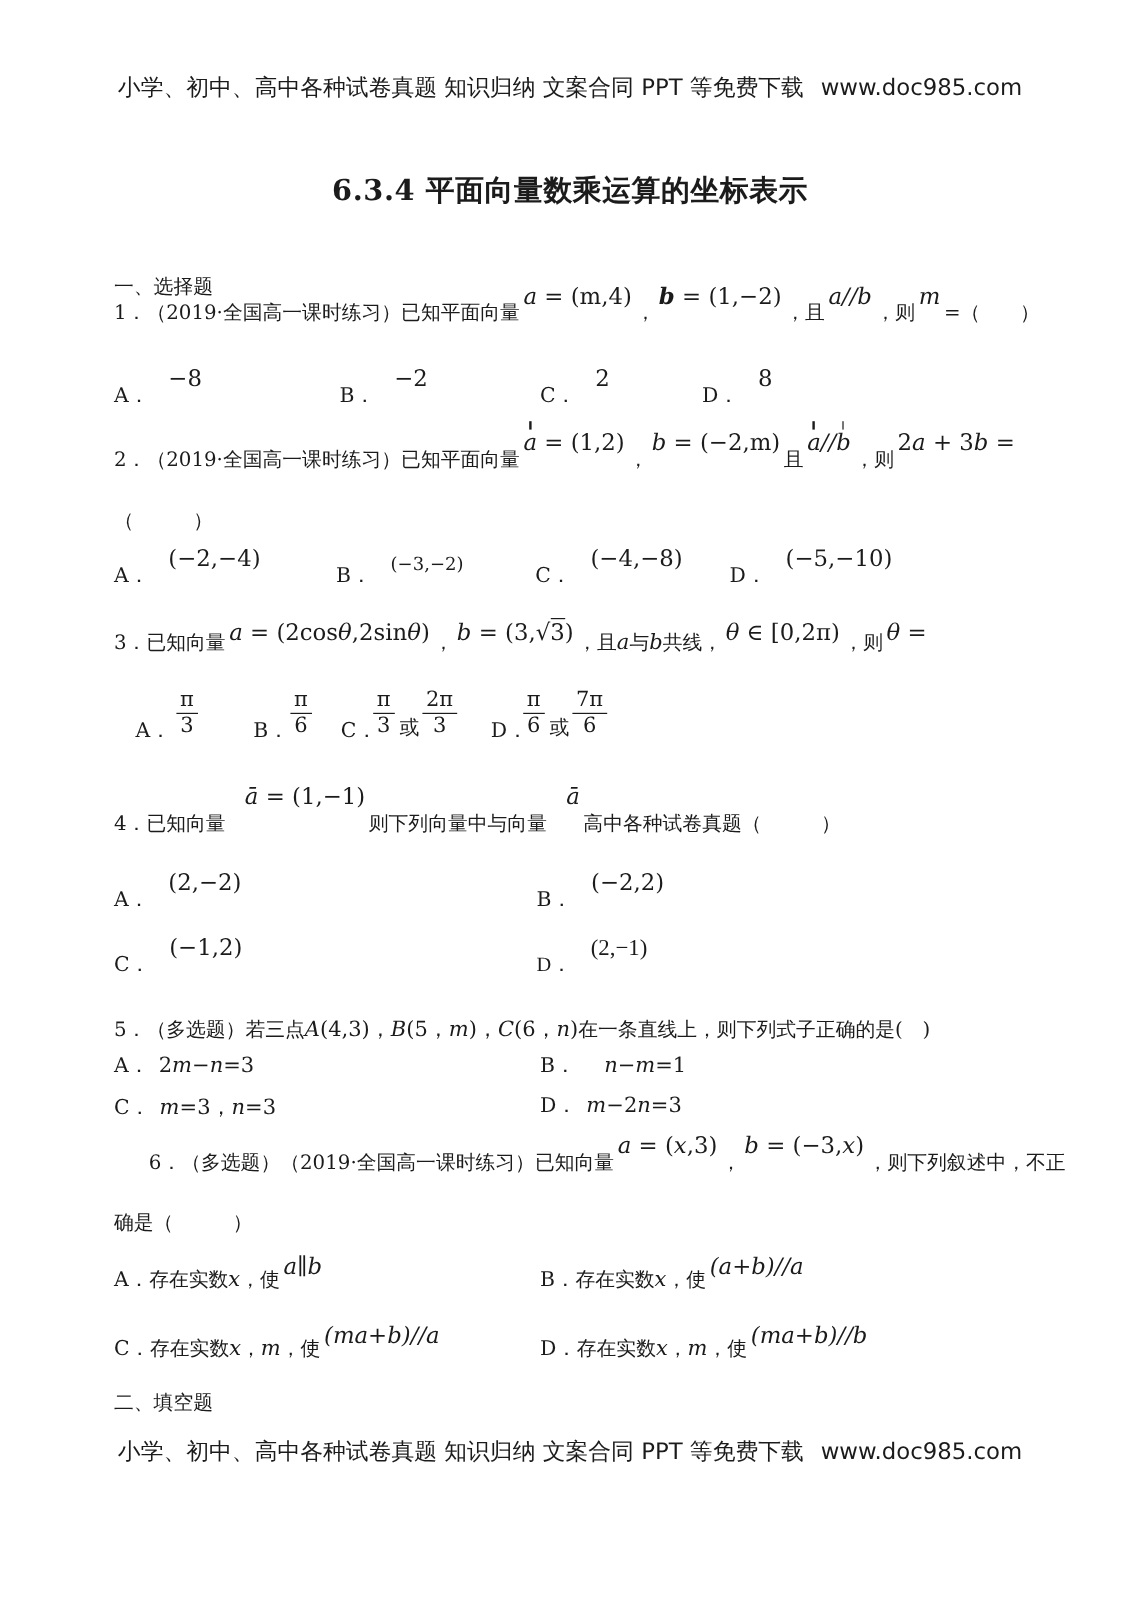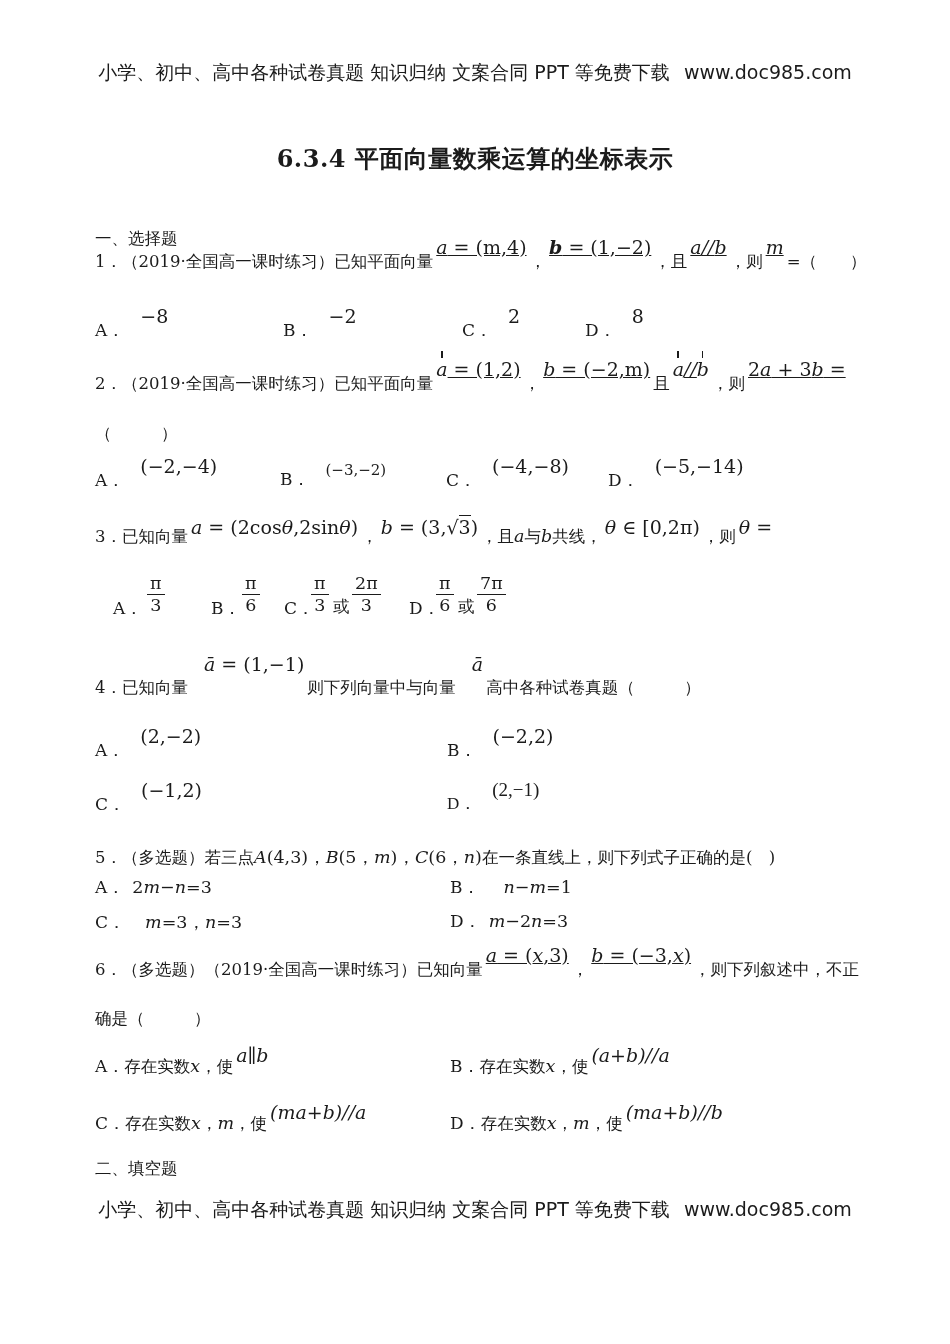--- a/index.html
+++ b/index.html
@@ -12,21 +12,21 @@
   .row{position:absolute;left:95px;white-space:nowrap;}
   .rowfull{position:absolute;left:0;width:950px;white-space:nowrap;}
   .center{left:0;width:950px;text-align:center;}
   .hdrtxt{font-size:19px;font-family:"DejaVu Sans","Liberation Sans",sans-serif;}
   .url{font-family:"DejaVu Sans","Liberation Sans",sans-serif;margin-left:14px;}
   .title{font-size:24px;font-weight:bold;letter-spacing:0.5px;}
   .cn{font-size:16.5px;}
   .sec{font-size:16.5px;}
   
   .fm{font-size:19px;font-style:italic;position:relative;display:inline-block;margin:0 3px;line-height:1.1;}
-  .r8{top:-8px;} .r10{top:-10px;} .r12{top:-13px;text-decoration:underline;} .r22{top:-22px;margin-left:16px;}
+  .r8{top:-8px;} .r10{top:-10px;} .r12{top:-13px;} .r22{top:-22px;margin-left:16px;}
   .up{font-style:normal;}
   .it{font-style:italic;}
   .bold{font-weight:bold;}
   .optlabel{font-size:17px;}
   .val{font-size:19px;font-style:normal;position:relative;top:-13px;display:inline-block;margin-left:16px;}
   .val.small{font-size:15px;top:-10px;}
   .mv{font-size:17.5px;font-style:italic;}
   .m5 .up{font-style:normal;}
   .m5{font-size:17.5px;}
   
@@ -50,35 +50,35 @@
 
 <div class="row sec" style="top:204px;margin-top:24px;">一、选择题</div>
 
 <div class="row cn" style="top:250px;">
   <span>1．</span><span>（2019·全国高一课时练习）已知平面向量</span><span class="fm r12"><span class="it">a</span><span class="up"> = (m,4)</span></span><span>，</span><span class="fm r12"><span class="it bold">b</span><span class="up"> = (1,−2)</span></span><span>，且</span><span class="fm r12"><span class="it">a</span><span class="it">//</span><span class="it">b</span></span><span>，则</span><span class="fm r12 it">m</span><span>=（　　）</span>
 </div>
 
 <div class="rowfull" style="top:318px;">
   <span class="abs" style="left:95px;"><span class="optlabel">A．</span><span class="val">−8</span></span>
   <span class="abs" style="left:283px;"><span class="optlabel">B．</span><span class="val">−2</span></span>
-  <span class="abs" style="left:462px;"><span class="optlabel">C．</span><span class="val">2</span></span>
+  <span class="abs" style="left:450px;"><span class="optlabel">C．</span><span class="val">2</span></span>
   <span class="abs" style="left:585px;"><span class="optlabel">D．</span><span class="val">8</span></span>
 </div>
 
 <div class="row cn" style="top:372px;text-align:center;">
   <span>2．</span><span>（2019·全国高一课时练习）已知平面向量</span><span class="fm r12"><span class="it tickwrap"><span class="vt"></span><span>a</span></span><span class="up"> = (1,2)</span></span><span>，</span><span class="fm r12"><span class="it">b</span><span class="up"> = (−2,m)</span></span><span>且</span><span class="fm r12"><span class="it tickwrap"><span class="vt"></span><span>a</span></span><span class="it">//</span><span class="it tickwrap"><span class="vt"></span><span>b</span></span></span><span>，则</span><span class="fm r12"><span class="up">2</span><span class="it">a</span><span class="up"> + 3</span><span class="it">b</span><span class="up"> =</span></span>
 </div>
 
 <div class="row cn" style="top:423px;">（　　　）</div>
 
 <div class="rowfull" style="top:468px;">
   <span class="abs" style="left:95px;"><span class="optlabel">A．</span><span class="val">(−2,−4)</span></span>
   <span class="abs" style="left:280px;"><span class="optlabel">B．</span><span class="val small">(−3,−2)</span></span>
   <span class="abs" style="left:446px;"><span class="optlabel">C．</span><span class="val">(−4,−8)</span></span>
-  <span class="abs" style="left:608px;"><span class="optlabel">D．</span><span class="val">(−5,−14)</span></span>
+  <span class="abs" style="left:608px;"><span class="optlabel">D．</span><span class="val">(−5,−10)</span></span>
 </div>
 
 <div class="row cn" style="top:525px;">
   <span>3．</span><span>已知向量</span><span class="fm r8"><span class="it">a</span><span class="up"> = (2cos</span><span class="it">θ</span><span class="up">,2sin</span><span class="it">θ</span><span class="up">)</span></span><span>，</span><span class="fm r8"><span class="it">b</span><span class="up"> = (3,</span><span class="up">√</span><span class="up radicand">3</span><span class="up">)</span></span><span>，且</span><span class="mv">a</span><span>与</span><span class="mv">b</span><span>共线，</span><span class="fm r8"><span class="it">θ</span><span class="up"> ∈ [0,2π)</span></span><span>，则</span><span class="fm r8"><span class="it">θ</span><span class="up"> =</span></span>
 </div>
 
 <div class="rowfull" style="top:573px;height:50px;">
   <span class="abs optlabel" style="left:113px;top:24px;">A．</span>
   <span class="abs frac" style="left:147px;top:0;">
       <span class="fn">π</span>
@@ -128,25 +128,25 @@
 <div class="row cn" style="top:845px;">
   <span>5．</span><span>（多选题）若三点</span><span class="m5"><span class="it">A</span><span class="up">(4,3)，</span><span class="it">B</span><span class="up">(5，</span><span class="it">m</span><span class="up">)，</span><span class="it">C</span><span class="up">(6，</span><span class="it">n</span><span class="up">)</span></span><span>在一条直线上，则下列式子正确的是(　)</span>
 </div>
 
 <div class="rowfull" style="top:876px;">
   <span class="abs" style="left:95px;"><span class="optlabel">A．</span><span class="m5" style="margin-left:8px;"><span class="up">2</span><span class="it">m</span><span class="up">−</span><span class="it">n</span><span class="up">=3</span></span></span>
   <span class="abs" style="left:450px;"><span class="optlabel">B．</span><span class="m5" style="margin-left:24px;"><span class="it">n</span><span class="up">−</span><span class="it">m</span><span class="up">=1</span></span></span>
 </div>
 
 <div class="rowfull" style="top:910px;">
-  <span class="abs" style="left:95px;"><span class="optlabel">C．</span><span class="m5" style="margin-left:20px;text-align:right;"><span class="it">m</span><span class="up">=3，</span><span class="it">n</span><span class="up">=3</span></span></span>
+  <span class="abs" style="left:95px;"><span class="optlabel">C．</span><span class="m5" style="margin-left:8px;text-align:right;"><span class="it">m</span><span class="up">=3，</span><span class="it">n</span><span class="up">=3</span></span></span>
   <span class="abs" style="left:450px;"><span class="optlabel">D．</span><span class="m5" style="margin-left:8px;"><span class="it">m</span><span class="up">−2</span><span class="it">n</span><span class="up">=3</span></span></span>
 </div>
 
-<div class="row cn" style="top:958px;">
+<div class="row cn" style="top:958px;margin-left:29px;">
   <span>6．</span><span>（多选题）（2019·全国高一课时练习）已知向量</span><span class="fm r12"><span class="it">a</span><span class="up"> = (</span><span class="it">x</span><span class="up">,3)</span></span><span>，</span><span class="fm r12"><span class="it">b</span><span class="up"> = (−3,</span><span class="it">x</span><span class="up">)</span></span><span>，则下列叙述中，不正</span>
 </div>
 <div class="row cn" style="top:1008px;">确是（　　　）</div>
 
 <div class="rowfull cn" style="top:1055px;">
   <span class="abs" style="left:95px;"><span class="optlabel">A．</span><span>存在实数</span><span class="mv">x</span><span>，使</span><span class="fm r10 it">a∥b</span></span>
   <span class="abs" style="left:450px;"><span class="optlabel">B．</span><span>存在实数</span><span class="mv">x</span><span>，使</span><span class="fm r10 it">(a+b)//a</span></span>
 </div>
 
 <div class="rowfull cn" style="top:1112px;">

